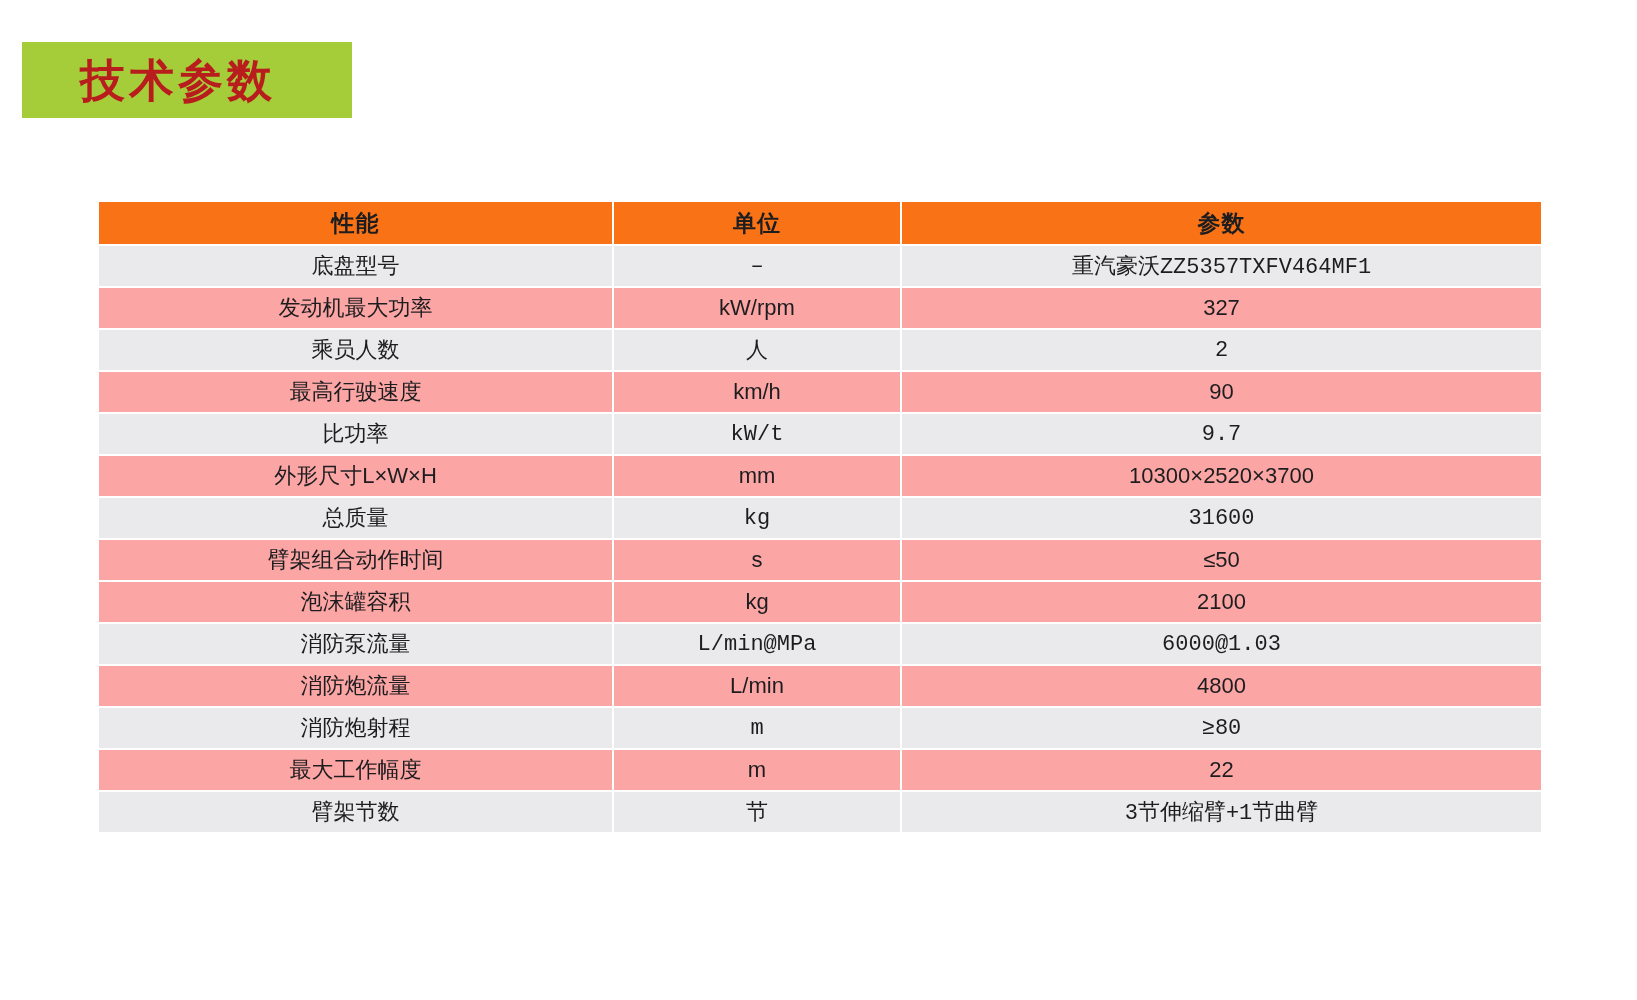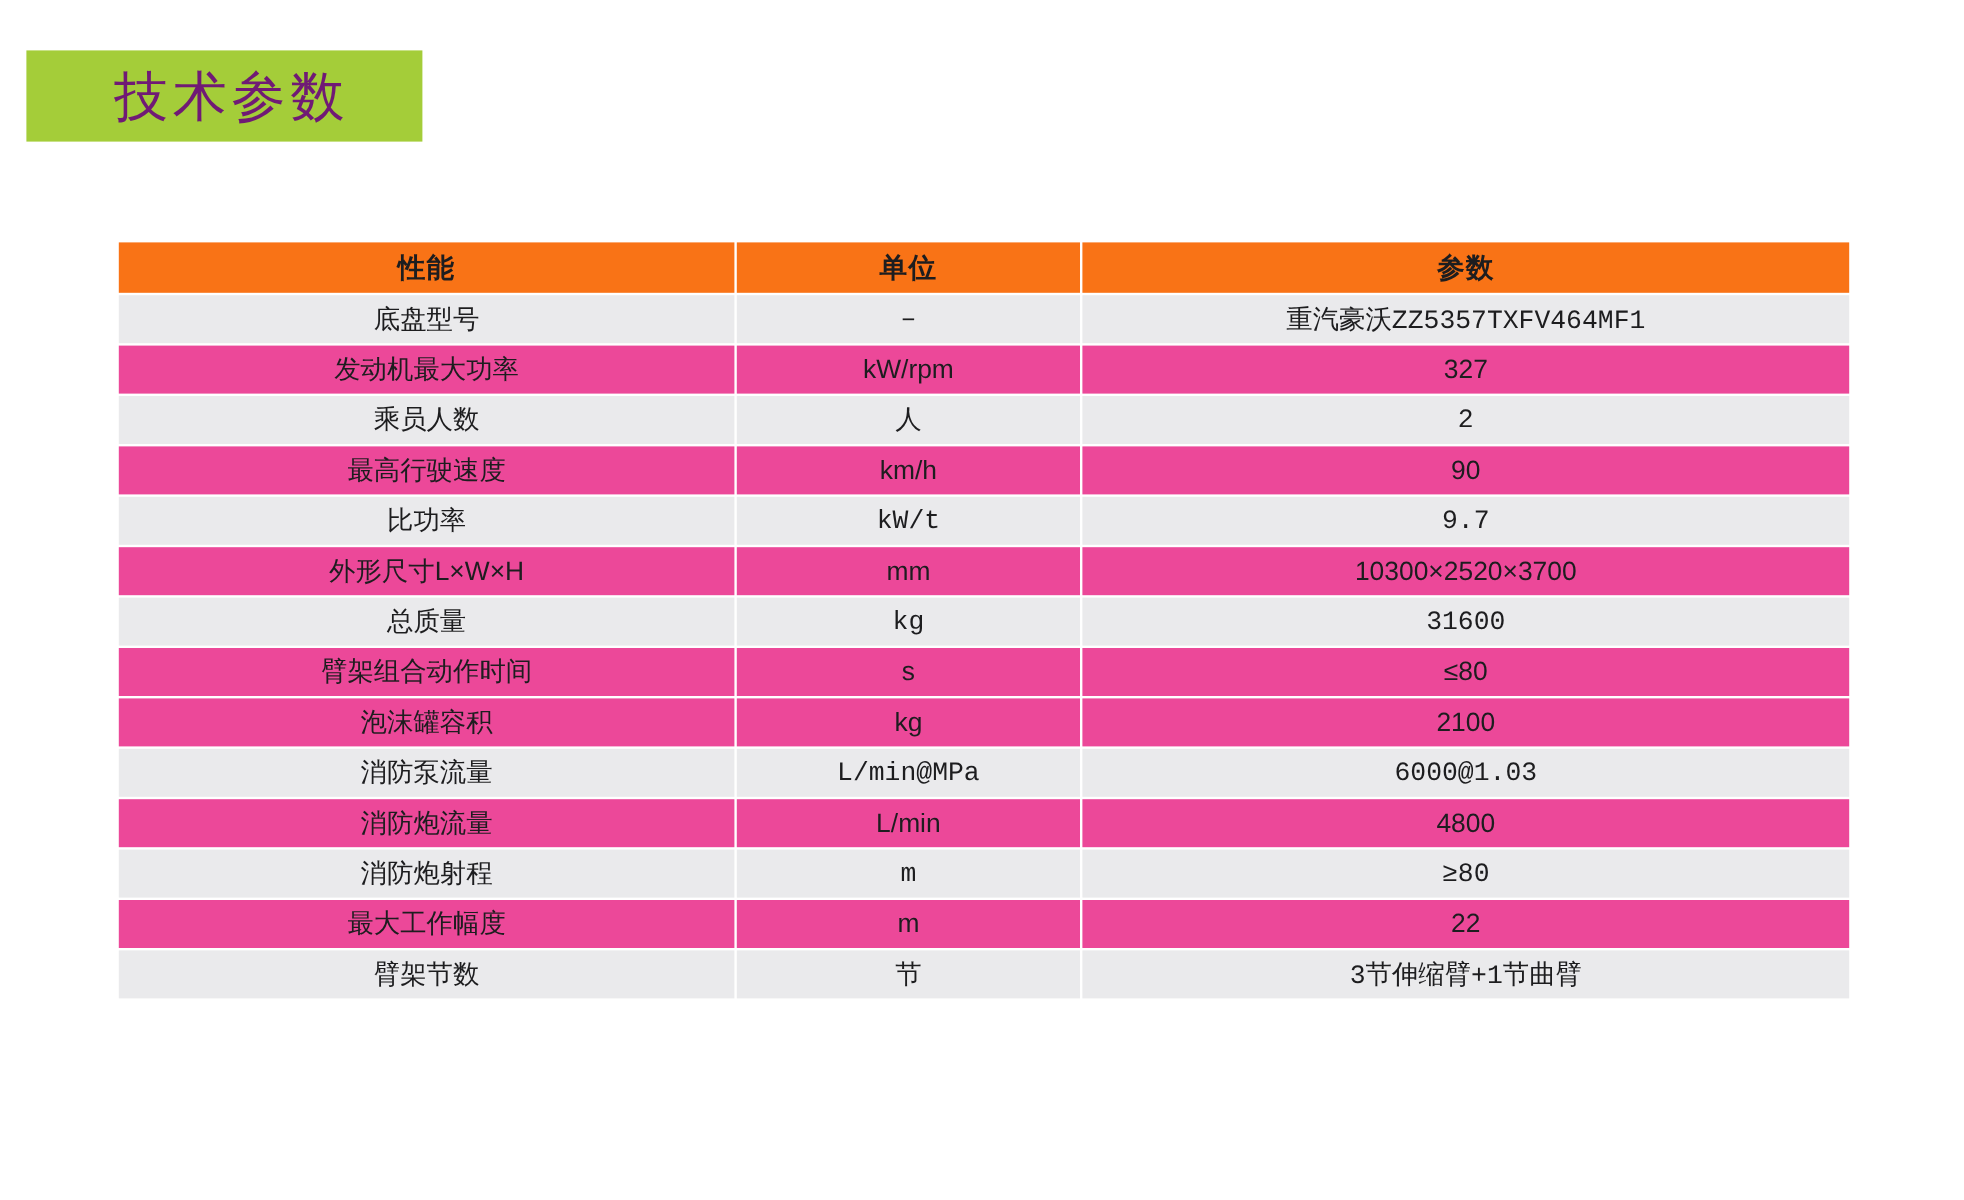--- a/index.html
+++ b/index.html
@@ -20,25 +20,25 @@
     position: absolute;
     left: 22px;
     top: 42px;
     width: 330px;
     height: 76px;
     background: #a4cd39;
     display: flex;
     align-items: center;
   }
   .title-text {
-    color: #701a75;
+    color: #b91c1c;
     font-size: 45px;
-    font-weight: normal;
+    font-weight: bold;
     letter-spacing: 4px;
-    margin-left: 73px;
+    margin-left: 58px;
     line-height: 1;
     white-space: nowrap;
   }
 
   
   .spec-table {
     position: absolute;
     left: 97px;
     top: 200px;
     width: 1444px;
@@ -67,21 +67,21 @@
   .spec-table thead th {
     background: #f97316;
     color: #1d1d1f;
     font-weight: bold;
     font-size: 23px;
     height: 42px;
     letter-spacing: 1px;
   }
 
   tr.row-light td { background: #eaeaec; font-family: Liberation Mono, monospace; }
-  tr.row-dark  td { background: #ec4899; }
+  tr.row-dark  td { background: #fca5a5; }
 </style>
 </head>
 <body>
 
 <div class="title-banner">
   <div class="title-text">技术参数</div>
 </div>
 
 <table class="spec-table">
   <colgroup>
@@ -128,21 +128,21 @@
         <td>10300×2520×3700</td>
       </tr>
       <tr class="row-light">
         <td>总质量</td>
         <td>kg</td>
         <td>31600</td>
       </tr>
       <tr class="row-dark">
         <td>臂架组合动作时间</td>
         <td>s</td>
-        <td>≤80</td>
+        <td>≤50</td>
       </tr>
       <tr class="row-dark">
         <td>泡沫罐容积</td>
         <td>kg</td>
         <td>2100</td>
       </tr>
       <tr class="row-light">
         <td>消防泵流量</td>
         <td>L/min@MPa</td>
         <td>6000@1.03</td>

